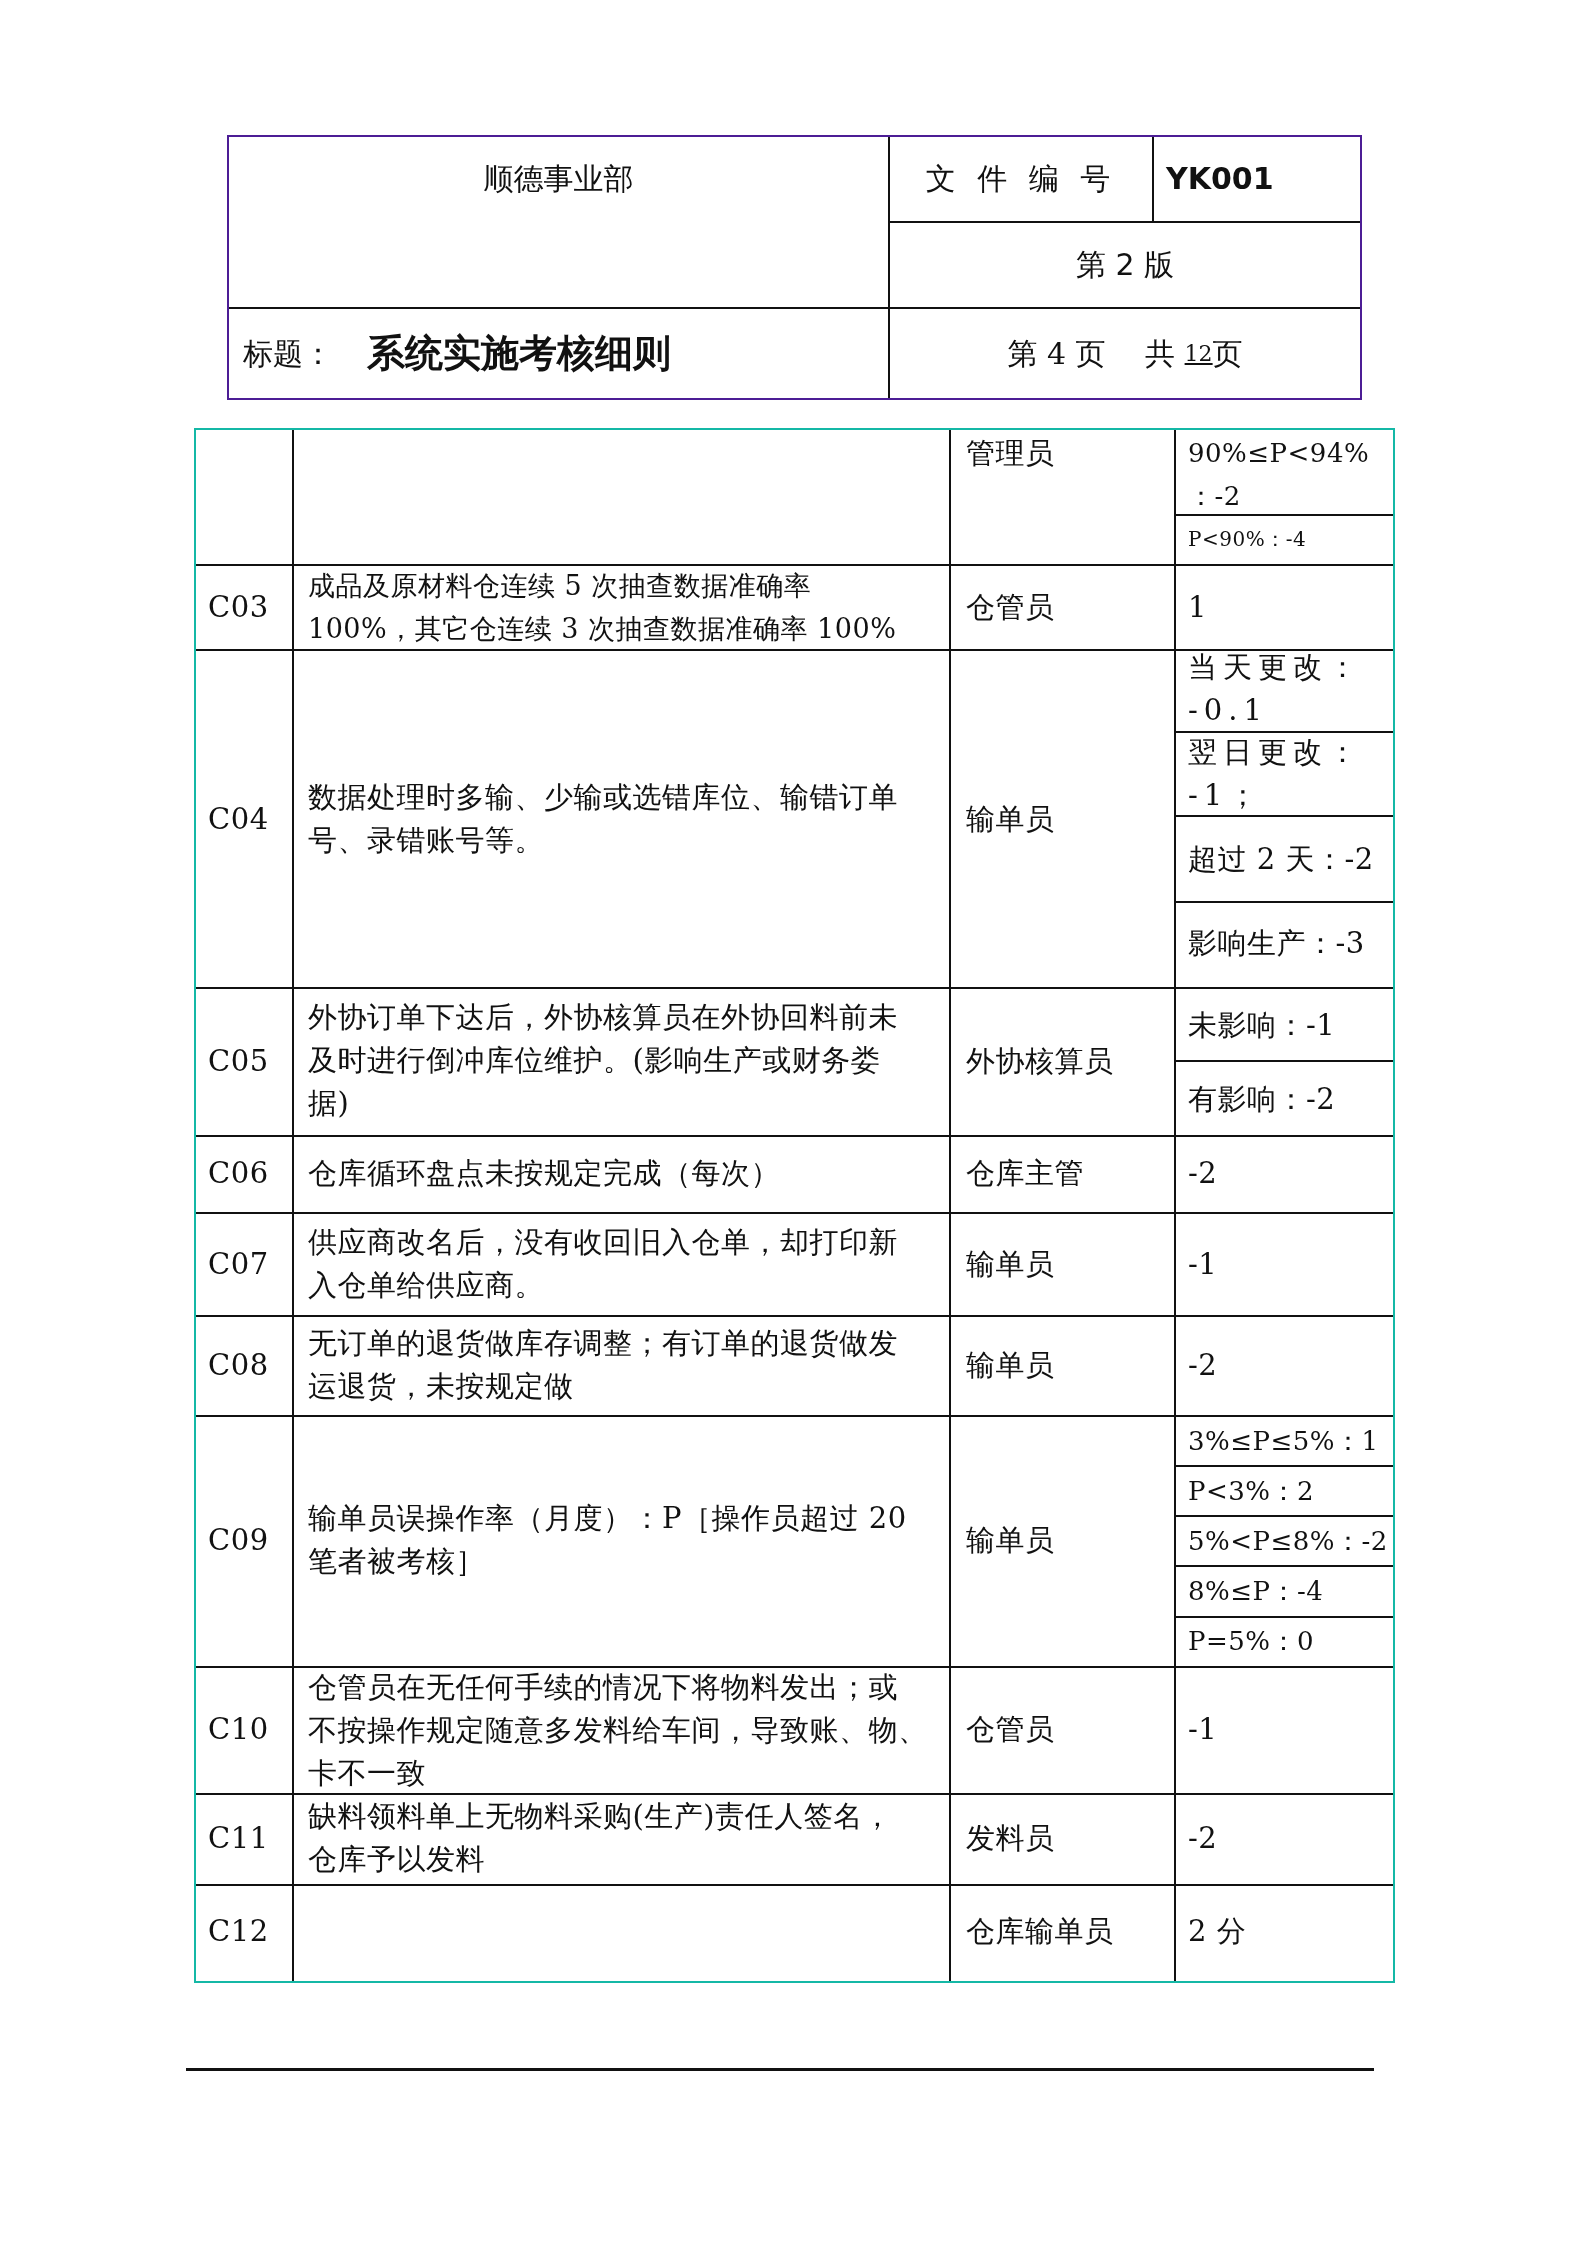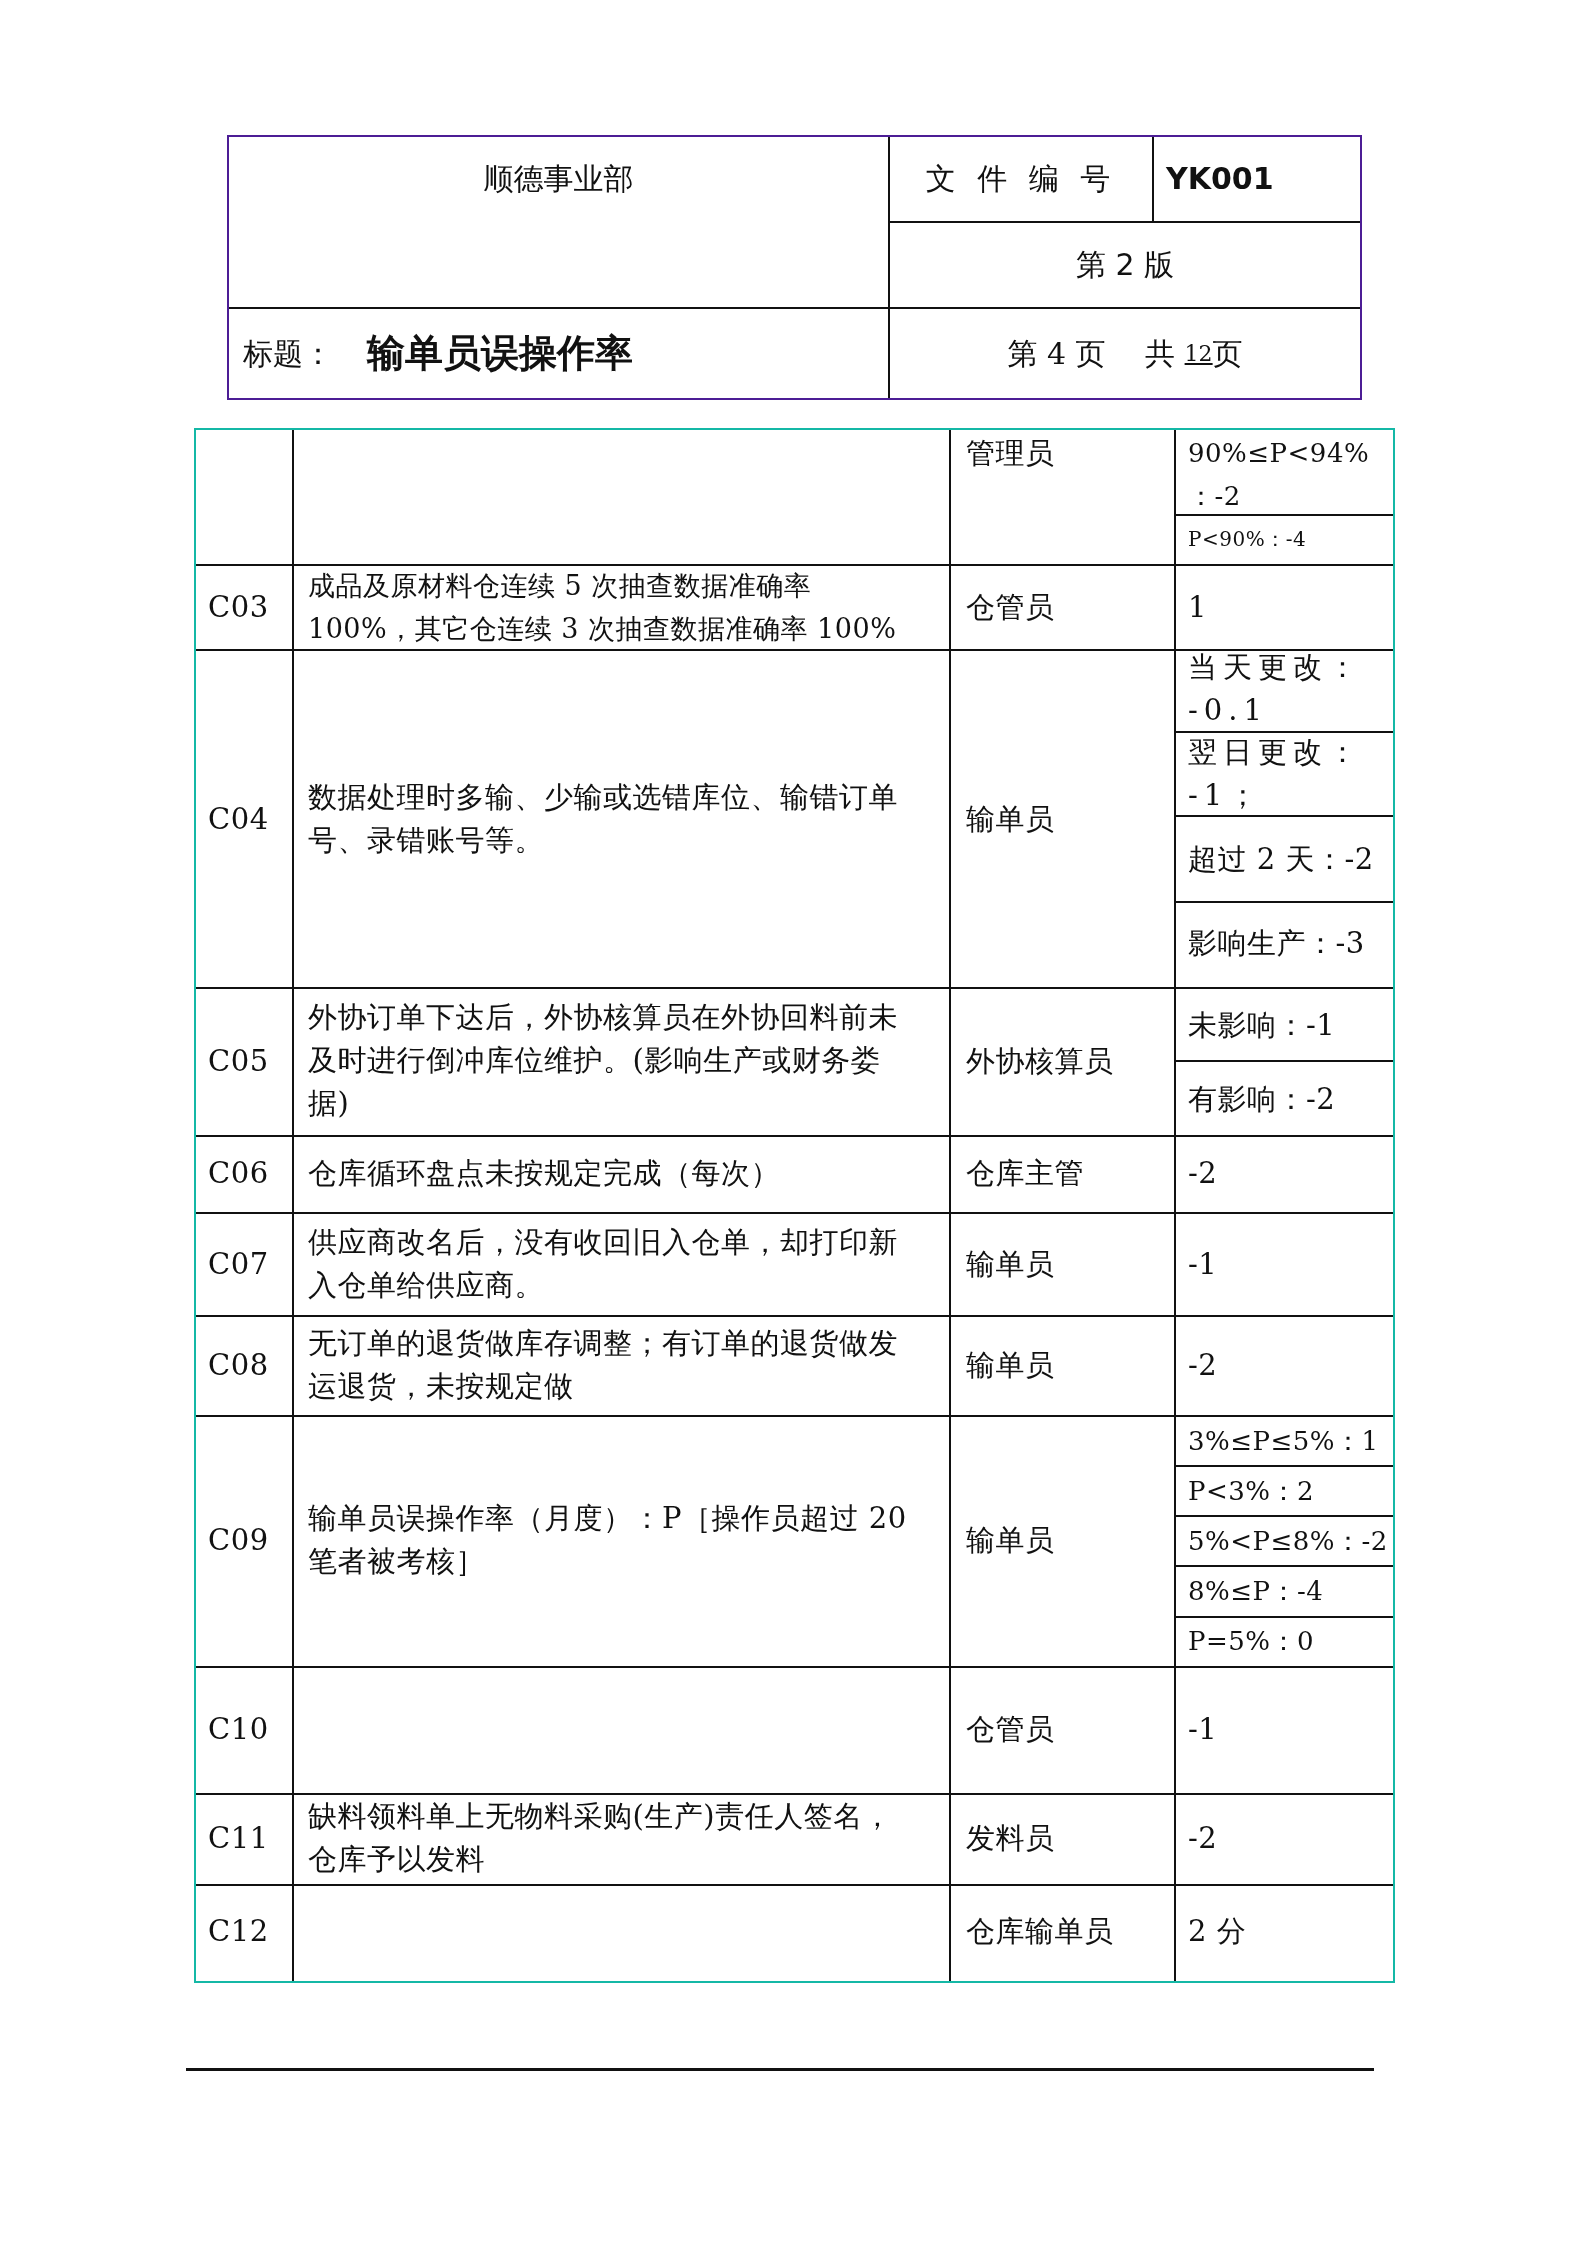--- a/index.html
+++ b/index.html
@@ -24,21 +24,21 @@
   <div class="line" style="left:659px; top:0; width:2px; height:261px;"></div>
   <div class="line" style="left:923px; top:0; width:2px; height:85px;"></div>
   <div class="line" style="left:659px; top:84px; width:472px; height:2px;"></div>
   <div class="line" style="left:0; top:170px; width:1131px; height:2px;"></div>
 
   <div class="cell-text center t" style="left:0; top:0; width:659px; height:84px;">
     <span class="sans">顺德事业部</span>
   </div>
   <div class="cell-text" style="left:14px; top:172px; width:645px; height:89px;">
     <span class="sans t">标题：</span>
-    <span class="sans bold" style="font-size:38px; margin-left:34px;">输单员误操作率</span>
+    <span class="sans bold" style="font-size:38px; margin-left:34px;">系统实施考核细则</span>
   </div>
   <div class="cell-text center t" style="left:661px; top:0; width:262px; height:84px;">
     <span style="letter-spacing:6px;">文 件 编 号</span>
   </div>
   <div class="cell-text t" style="left:937px; top:0; width:194px; height:84px;">
     <span class="sans bold">YK001</span>
   </div>
   <div class="cell-text center t" style="left:661px; top:86px; width:470px; height:84px;">
     <span style="white-space:pre;">第 </span>
     <span class="sans">2</span>
@@ -129,20 +129,23 @@
   <div class="txt" style="left:112px; top:1067px;">输单员误操作率（月度）：P［操作员超过 20
 笔者被考核］</div>
   <div class="txt" style="left:770px; top:1089px;">输单员</div>
   <div class="txt" style="left:992px; top:990px; font-size:26px;">3%≤P≤5%：1</div>
   <div class="txt" style="left:992px; top:1040px; font-size:26px;">P&lt;3%：2</div>
   <div class="txt" style="left:992px; top:1090px; font-size:26px;">5%&lt;P≤8%：-2</div>
   <div class="txt" style="left:992px; top:1140px; font-size:26px;">8%≤P：-4</div>
   <div class="txt" style="left:992px; top:1190px; font-size:26px;">P=5%：0</div>
 
   <div class="txt" style="left:12px; top:1278px;">C10</div>
+  <div class="txt" style="left:112px; top:1236px;">仓管员在无任何手续的情况下将物料发出；或
+不按操作规定随意多发料给车间，导致账、物、
+卡不一致</div>
   <div class="txt" style="left:770px; top:1278px;">仓管员</div>
   <div class="txt" style="left:992px; top:1278px;">-1</div>
 
   <div class="txt" style="left:12px; top:1387px;">C11</div>
   <div class="txt" style="left:112px; top:1365px;">缺料领料单上无物料采购(生产)责任人签名，
 仓库予以发料</div>
   <div class="txt" style="left:770px; top:1387px;">发料员</div>
   <div class="txt" style="left:992px; top:1387px;">-2</div>
 
   <div class="txt" style="left:12px; top:1480px;">C12</div>

